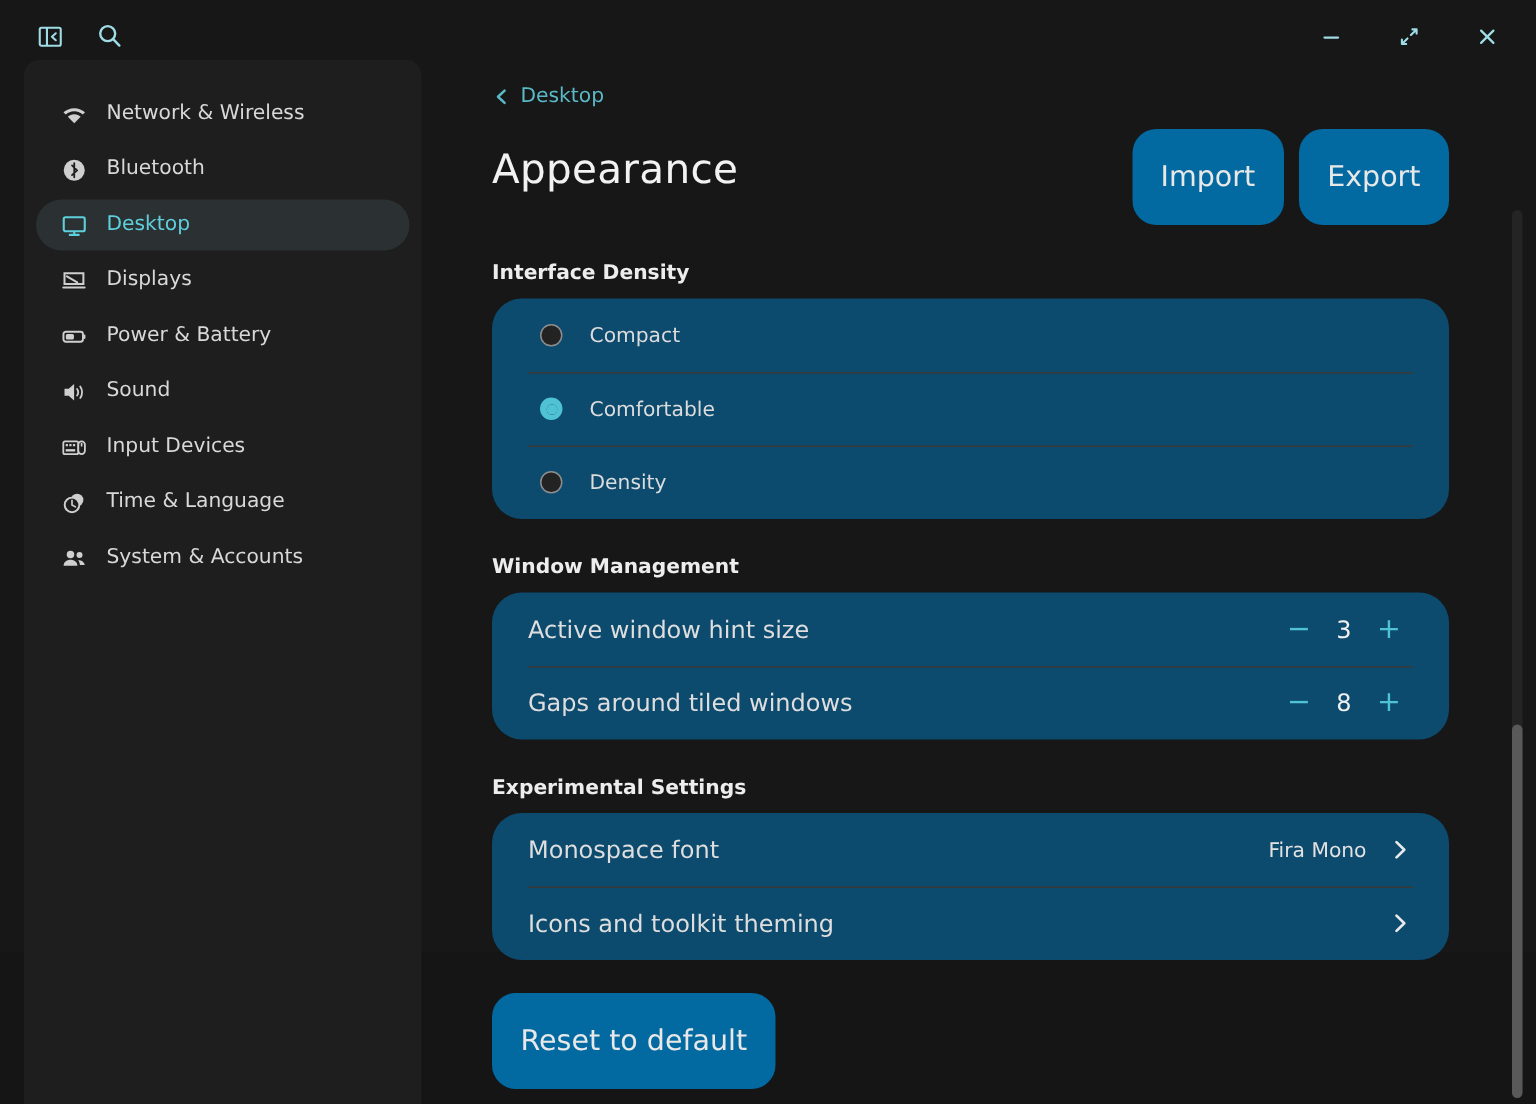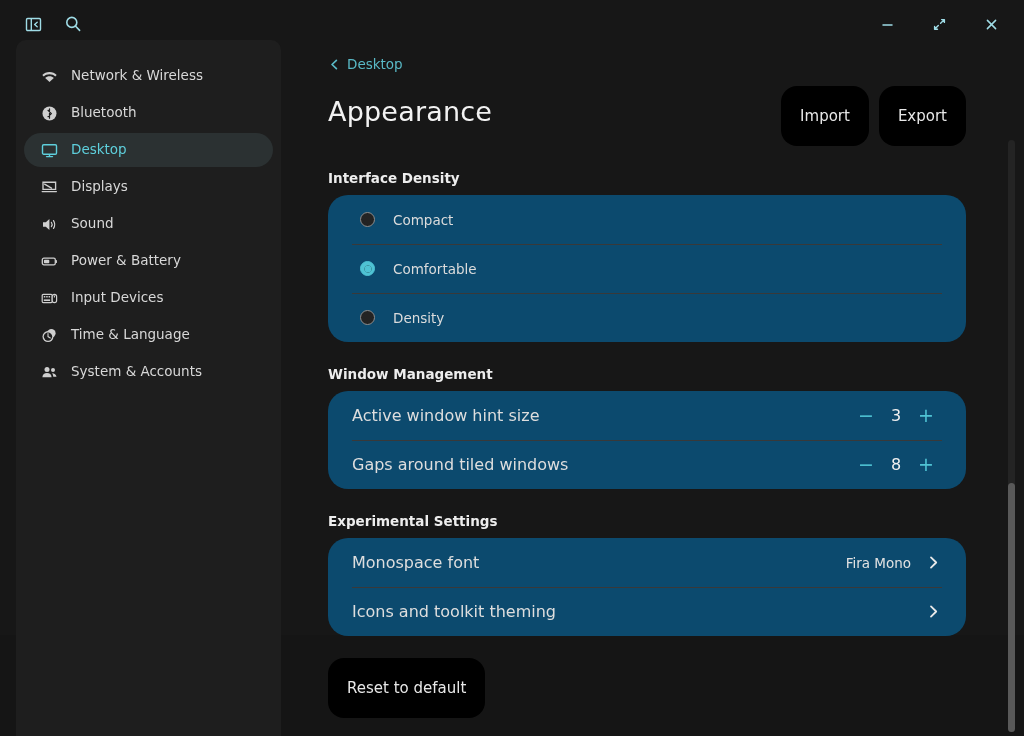--- a/index.html
+++ b/index.html
@@ -80,23 +80,23 @@
   .page-head {
     display: flex; align-items: center;
     margin: 6px 0 0 0; padding: 0 31px 0 31px;
   }
   .page-title {
     color: #f2f2f2; font-size: 27px; font-weight: 400; letter-spacing: .2px;
     line-height: 36px;
   }
   .head-actions { margin-left: auto; display: flex; gap: 10px; padding-top: 8px; }
   .pill-btn {
-    background: #000000; color: #e8e8e8;
+    background: #0369a1; color: #e8e8e8;
     border: none; border-radius: 16px;
-    padding: 21px 19px; font-size: 15px;
+    padding: 21px 19px; font-size: 19px;
     font-family: inherit; cursor: pointer;
   }
 
   .section-title {
     color: #ededed; font-size: 13.5px; font-weight: bold;
     margin: 24px 0 9px 31px;
   }
   .card {
     background: #0c4a6e;
     border-radius: 20px;
@@ -249,38 +249,38 @@
           <path d="M2 3.2 L14.6 3.2 L14.6 10.4 L2 10.4 Z"></path>
           <path d="M3.6 5.2 L10.5 9.2" stroke-linecap="round"></path>
           <line x1="1.2" y1="12.6" x2="15.4" y2="12.6" stroke-linecap="round"></line>
         </svg>
       </span>
       <span class="side-label">Displays</span>
     </div>
 
     <div class="side-item">
       <span class="si-icon">
+        <svg width="17" height="17" viewBox="0 0 17 17" fill="none" stroke="currentColor" stroke-width="1.3">
+          <rect x="1.3" y="5.2" width="13" height="6.6" rx="1.6"></rect>
+          <rect x="2.9" y="6.7" width="5.4" height="3.6" rx="1" fill="currentColor" stroke="none"></rect>
+          <path d="M15.3 7.6 L15.3 9.4" stroke-linecap="round"></path>
+        </svg>
+      </span>
+      <span class="side-label">Power &amp; Battery</span>
+    </div>
+
+    <div class="side-item">
+      <span class="si-icon">
         <svg width="17" height="17" viewBox="0 0 17 17">
           <path d="M2 6.2 L4.8 6.2 L8.4 3 L8.4 14 L4.8 10.8 L2 10.8 Z" fill="currentColor"></path>
           <path d="M10.4 6.3 Q11.9 8.5 10.4 10.7" fill="none" stroke="currentColor" stroke-width="1.2" stroke-linecap="round"></path>
           <path d="M12.5 4.6 Q15 8.5 12.5 12.4" fill="none" stroke="currentColor" stroke-width="1.2" stroke-linecap="round"></path>
         </svg>
       </span>
       <span class="side-label">Sound</span>
-    </div>
-
-    <div class="side-item">
-      <span class="si-icon">
-        <svg width="17" height="17" viewBox="0 0 17 17" fill="none" stroke="currentColor" stroke-width="1.3">
-          <rect x="1.3" y="5.2" width="13" height="6.6" rx="1.6"></rect>
-          <rect x="2.9" y="6.7" width="5.4" height="3.6" rx="1" fill="currentColor" stroke="none"></rect>
-          <path d="M15.3 7.6 L15.3 9.4" stroke-linecap="round"></path>
-        </svg>
-      </span>
-      <span class="side-label">Power &amp; Battery</span>
     </div>
 
     <div class="side-item">
       <span class="si-icon">
         <svg width="17" height="17" viewBox="0 0 17 17">
           <rect x="1.2" y="4.3" width="10" height="8.4" rx="1.1" fill="none" stroke="currentColor" stroke-width="1.2"></rect>
           <rect x="2.8" y="6" width="1.5" height="1.5" fill="currentColor"></rect>
           <rect x="5.2" y="6" width="1.5" height="1.5" fill="currentColor"></rect>
           <rect x="7.6" y="6" width="1.5" height="1.5" fill="currentColor"></rect>
           <rect x="2.8" y="9.4" width="6.3" height="1.6" fill="currentColor"></rect>

